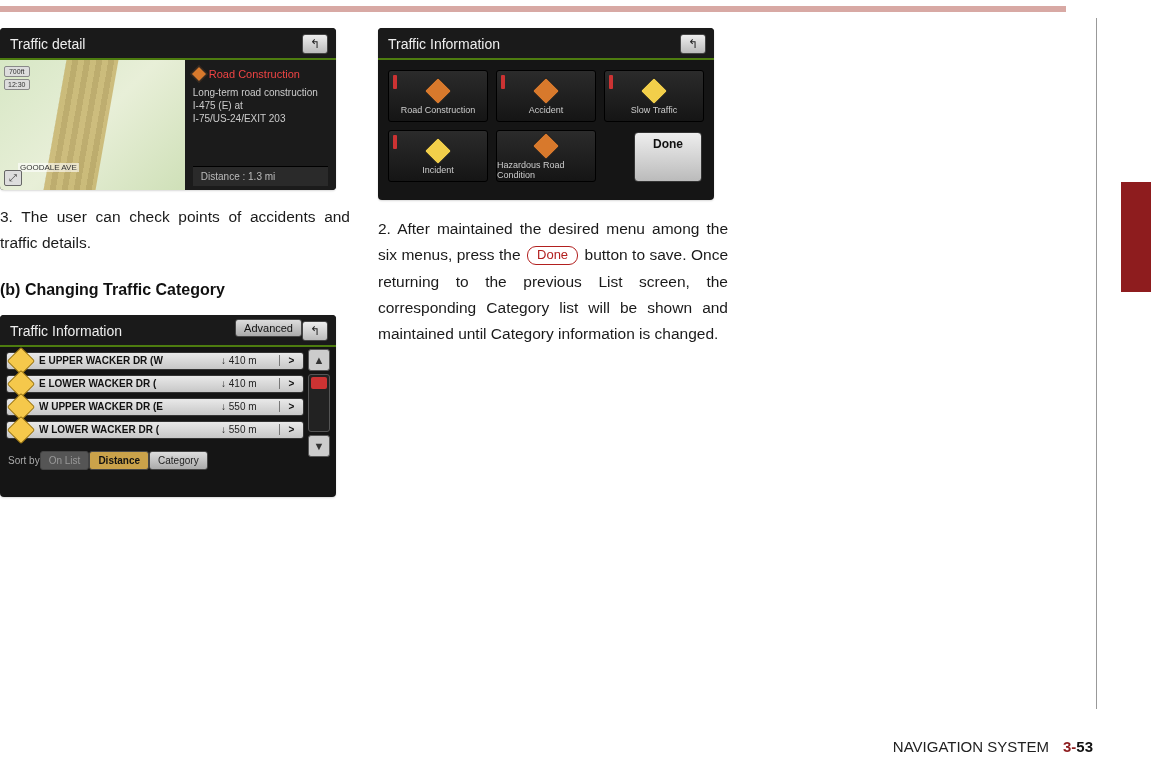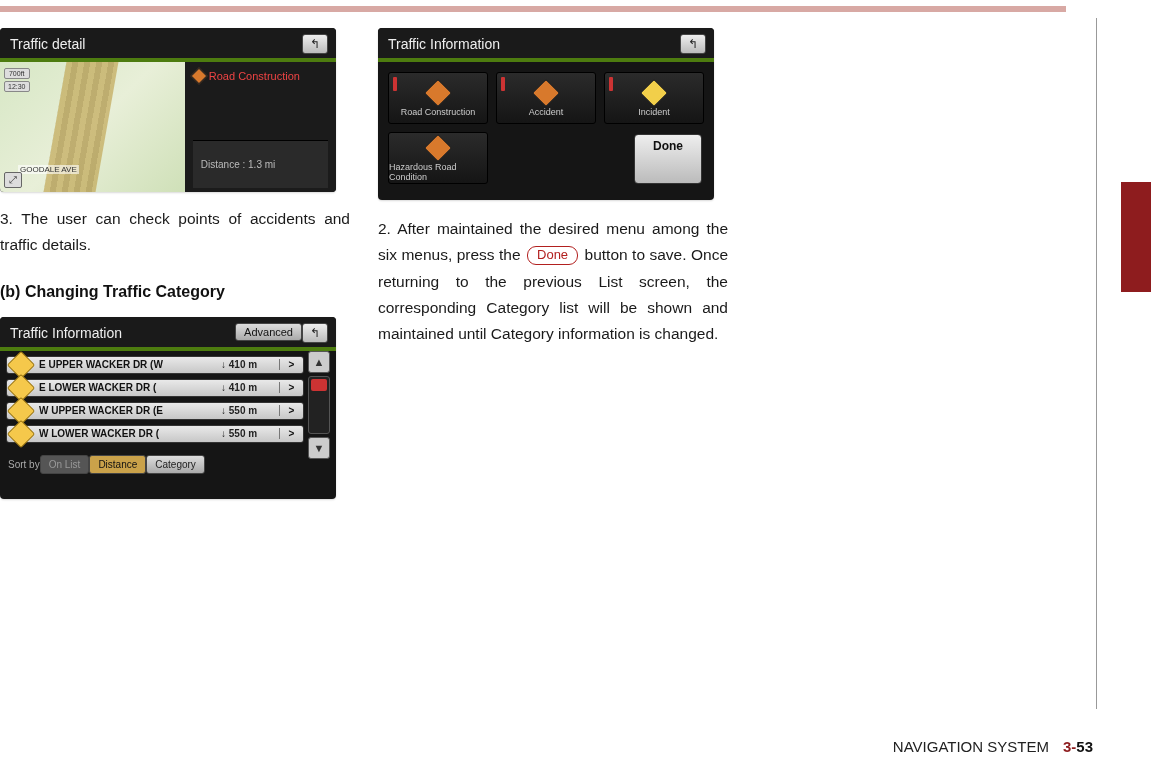--- a/index.html
+++ b/index.html
@@ -41,21 +41,21 @@
     font-size: 11px;
     overflow: hidden;
     box-shadow: 0 1px 2px rgba(0,0,0,.15);
   }
   .ss-title {
     display: flex;
     align-items: center;
     justify-content: space-between;
     padding: 6px 8px 4px 10px;
     background: #1a1a1a;
-    border-bottom: 4px solid #4d7c0f;
+    border-bottom: 2px solid #4d7c0f;
     font-size: 14px;
     color: #eee;
   }
   .ss-back {
     width: 26px; height: 20px;
     background: linear-gradient(#eee,#bbb);
     border: 1px solid #444;
     border-radius: 3px;
     display: flex; align-items: center; justify-content: center;
     color: #222; font-size: 12px;
@@ -95,21 +95,21 @@
   }
   .ss1-right {
     flex:1; background:#1b1b1b; padding:8px 8px 4px; position:relative;
     display:flex; flex-direction:column; gap:6px;
   }
   .ss1-heading { color:#e44; font-size:11px; display:flex; gap:4px; align-items:center; }
   .ss1-body-text { color:#ccc; font-size:10px; line-height:1.3; }
   .ss1-footer {
     margin-top:auto;
     background:#2a2a2a; border-top:1px solid #000;
-    padding:18px 8px; font-size:10px; color:#bbb;
+    padding:4px 8px; font-size:10px; color:#bbb;
   }
   
   .ss2-body { padding:0 6px 6px; }
   .ss2-adv {
     float:right; margin-top:-28px; margin-right:34px;
     padding:2px 8px; background:linear-gradient(#ddd,#aaa);
     border:1px solid #444; border-radius:3px; color:#111; font-size:11px;
   }
   .ss2-row {
     display:flex; align-items:center;
@@ -117,42 +117,42 @@
     border:1px solid #333; border-radius:3px;
     margin-top:5px; height:18px;
     font-size:10px; color:#111;
   }
   .ss2-icon {
     width:20px; height:20px; margin:0 4px;
     background:#f5c84b; border:1px solid #a07a14;
     transform: rotate(45deg); border-radius:2px;
   }
   .ss2-name { flex:1; font-weight:600; padding:0 4px; }
-  .ss2-dist { width:58px; font-weight:700; color:#222; }
+  .ss2-dist { width:58px; font-weight:400; color:#222; }
   .ss2-arrow { width:24px; text-align:center; border-left:1px solid #777; font-weight:bold; }
   .ss2-scroll {
     position:absolute; right:6px; top:34px; width:22px;
     display:flex; flex-direction:column; gap:3px;
   }
   .ss2-scroll .btn {
     height:22px; background:#ccc; border:1px solid #555; border-radius:3px;
     text-align:center; line-height:20px; font-size:11px; color:#333;
   }
   .ss2-scroll .bar { height:58px; background:#222; border:1px solid #555; border-radius:3px; position:relative; }
   .ss2-scroll .bar::after { content:""; position:absolute; left:2px; right:2px; top:2px; height:12px; background:#c33; border-radius:2px; }
   .ss2-sort {
     display:flex; align-items:center; 
     margin-top:8px; padding:4px 2px;
     font-size:10px; color:#aaa;
   }
   .ss2-sort .sbtn {
     padding:3px 8px; border:1px solid #444; border-radius:3px;
     background:linear-gradient(#ddd,#aaa); color:#222;
   }
-  .ss2-sort .sbtn.active { background:#caa24a; color:#111; font-weight:normal; }
+  .ss2-sort .sbtn.active { background:#caa24a; color:#111; font-weight:bold; }
   .ss2-sort .sbtn.dis { background:#555; color:#999; }
   
   .ss3-body {
     display:grid; grid-template-columns:repeat(3,1fr);
     gap:8px; padding:10px 10px 6px; position:relative;
   }
   .ss3-cell {
     background:linear-gradient(#2b2b2b,#151515);
     border:1px solid #000; border-radius:3px;
     height:52px; display:flex; flex-direction:column;
@@ -256,20 +256,23 @@
             <div class="ss1-chip">12:30</div>
           </div>
           <div class="ss1-map-label">GOODALE AVE</div>
           <div class="ss1-zoom">⤢</div>
         </div>
         <div class="ss1-right">
           <div class="ss1-heading">
             <span style="width:12px;height:12px;background:#d8792c;transform:rotate(45deg);display:inline-block;border:1px solid #222;"></span>
             <span>Road Construction</span>
           </div>
+          <div class="ss1-body-text" style="white-space:pre-line;">Long-term road construction
+I-475 (E)  at
+I-75/US-24/EXIT 203</div>
           <div class="ss1-footer">Distance : 1.3 mi</div>
         </div>
       </div>
     </div>
 
     <p class="body">
       <span class="num">3.</span>
       <span>The user can check points of accidents and traffic details.</span>
     </p>
 
@@ -339,20 +342,25 @@
             <span>Road Construction</span>
           </div>
           <div class="ss3-cell">
             <span class="mark"></span>
             <span class="dmd orange"></span>
             <span>Accident</span>
           </div>
           <div class="ss3-cell">
             <span class="mark"></span>
             <span class="dmd yellow"></span>
+            <span>Slow Traffic</span>
+          </div>
+          <div class="ss3-cell">
+            <span class="mark"></span>
+            <span class="dmd yellow"></span>
             <span>Incident</span>
           </div>
           <div class="ss3-cell">
             <span class="dmd orange"></span>
             <span>Hazardous Road Condition</span>
           </div>
           <div class="ss3-done">Done</div>
         </div>
     </div>
 

